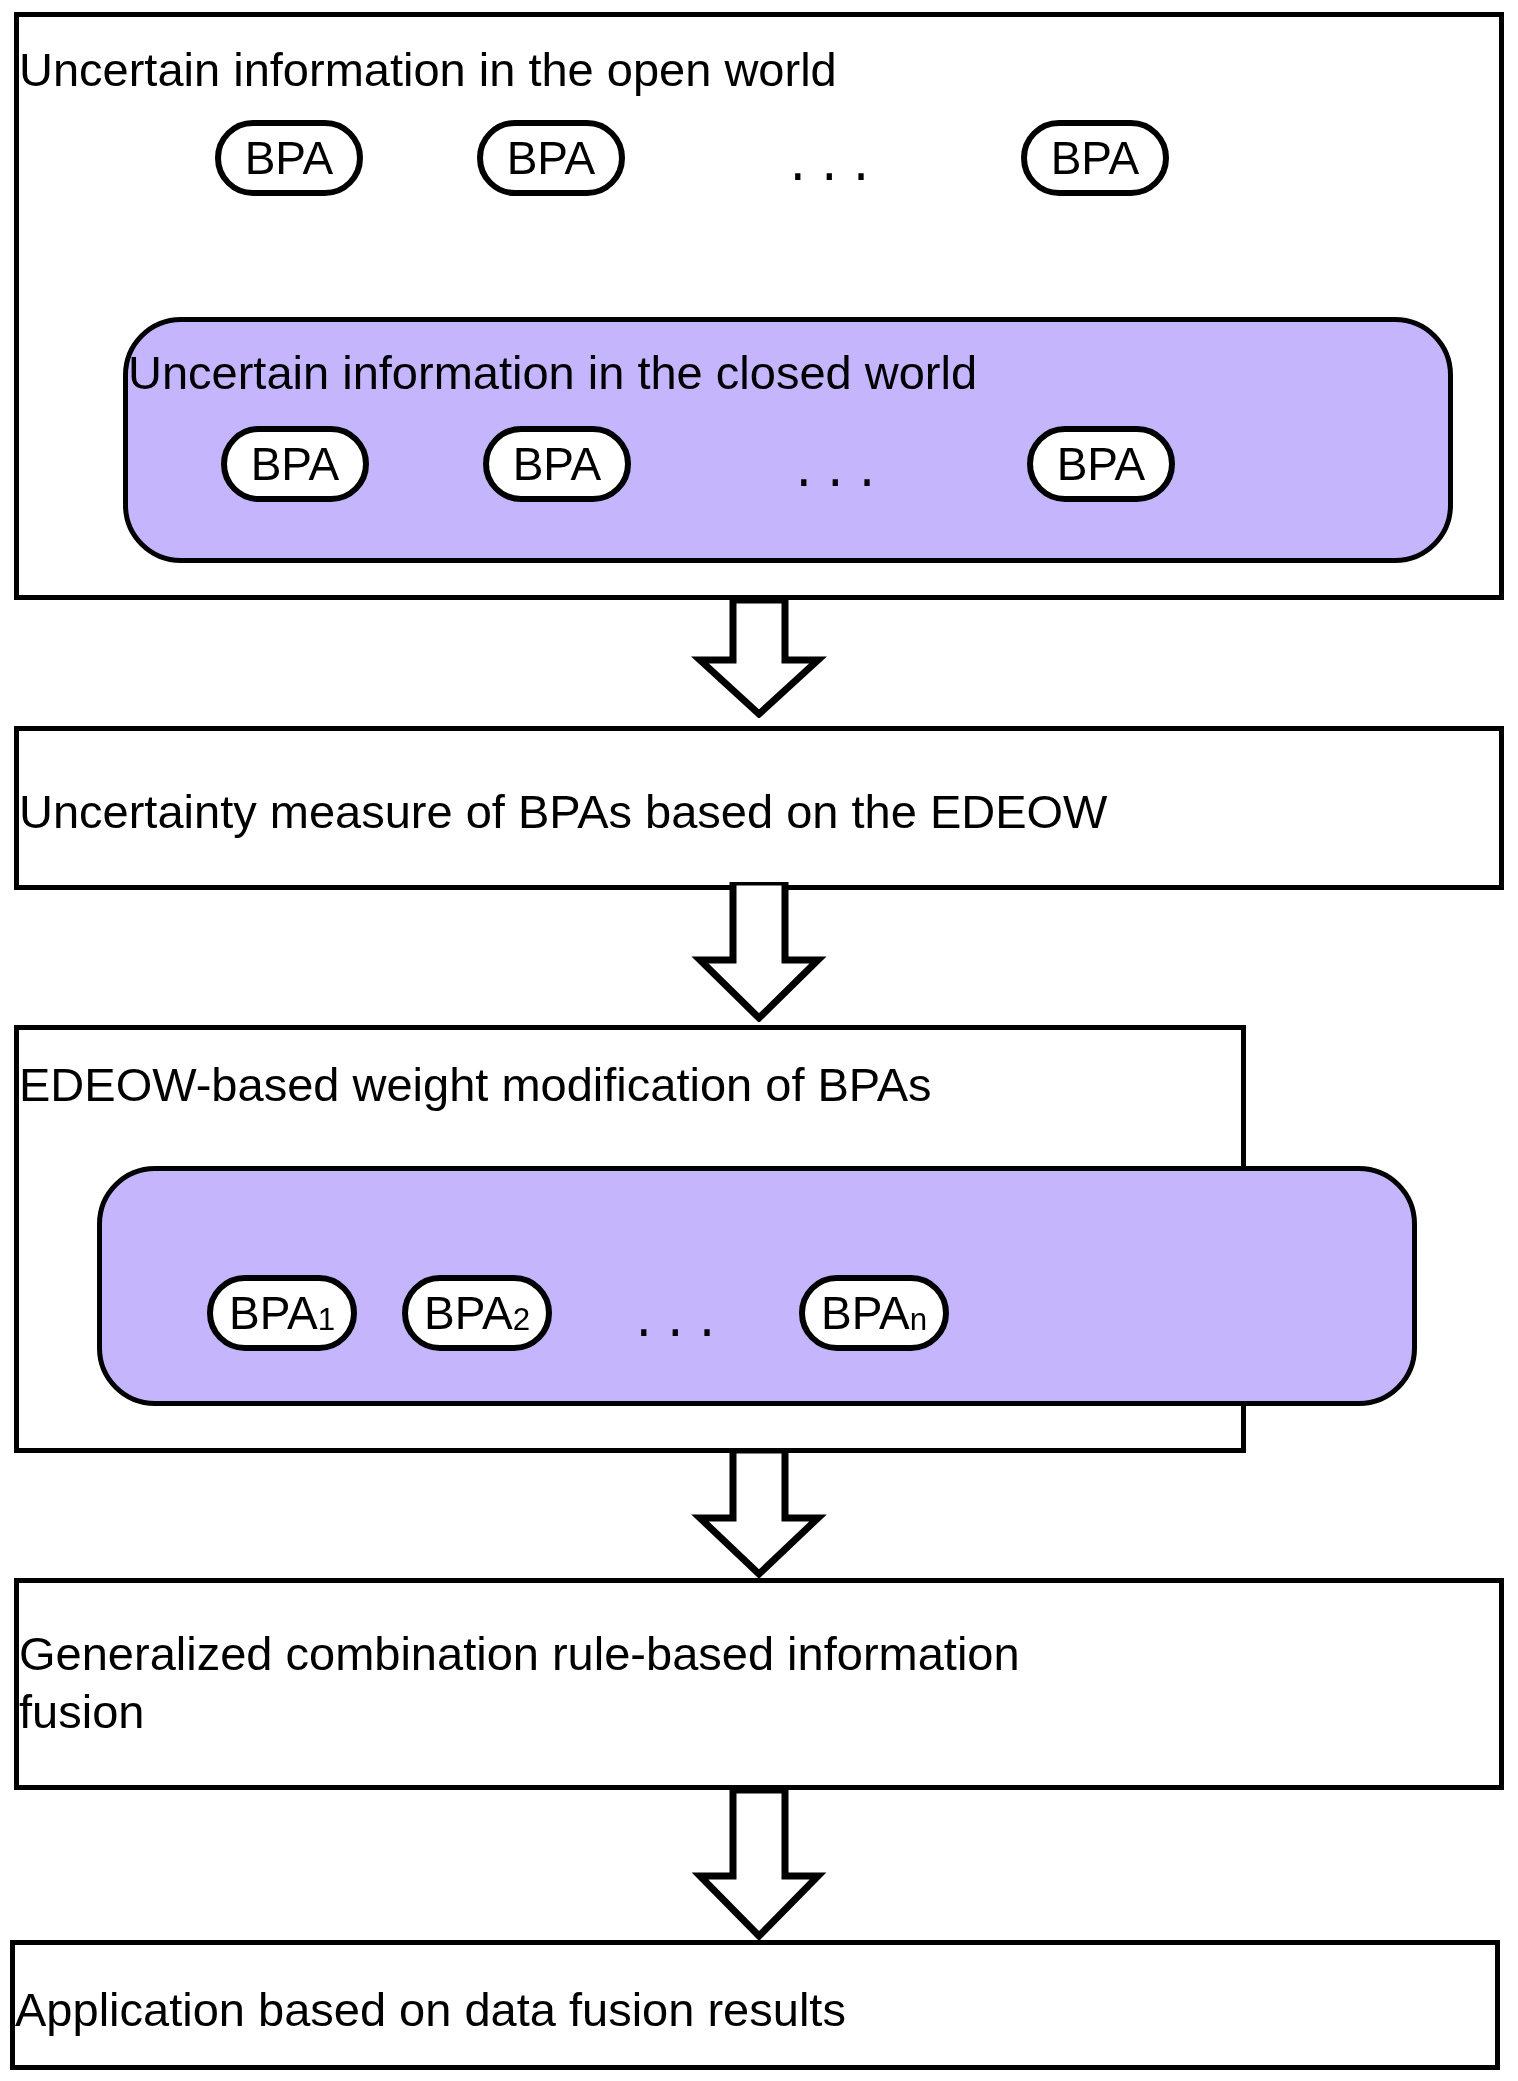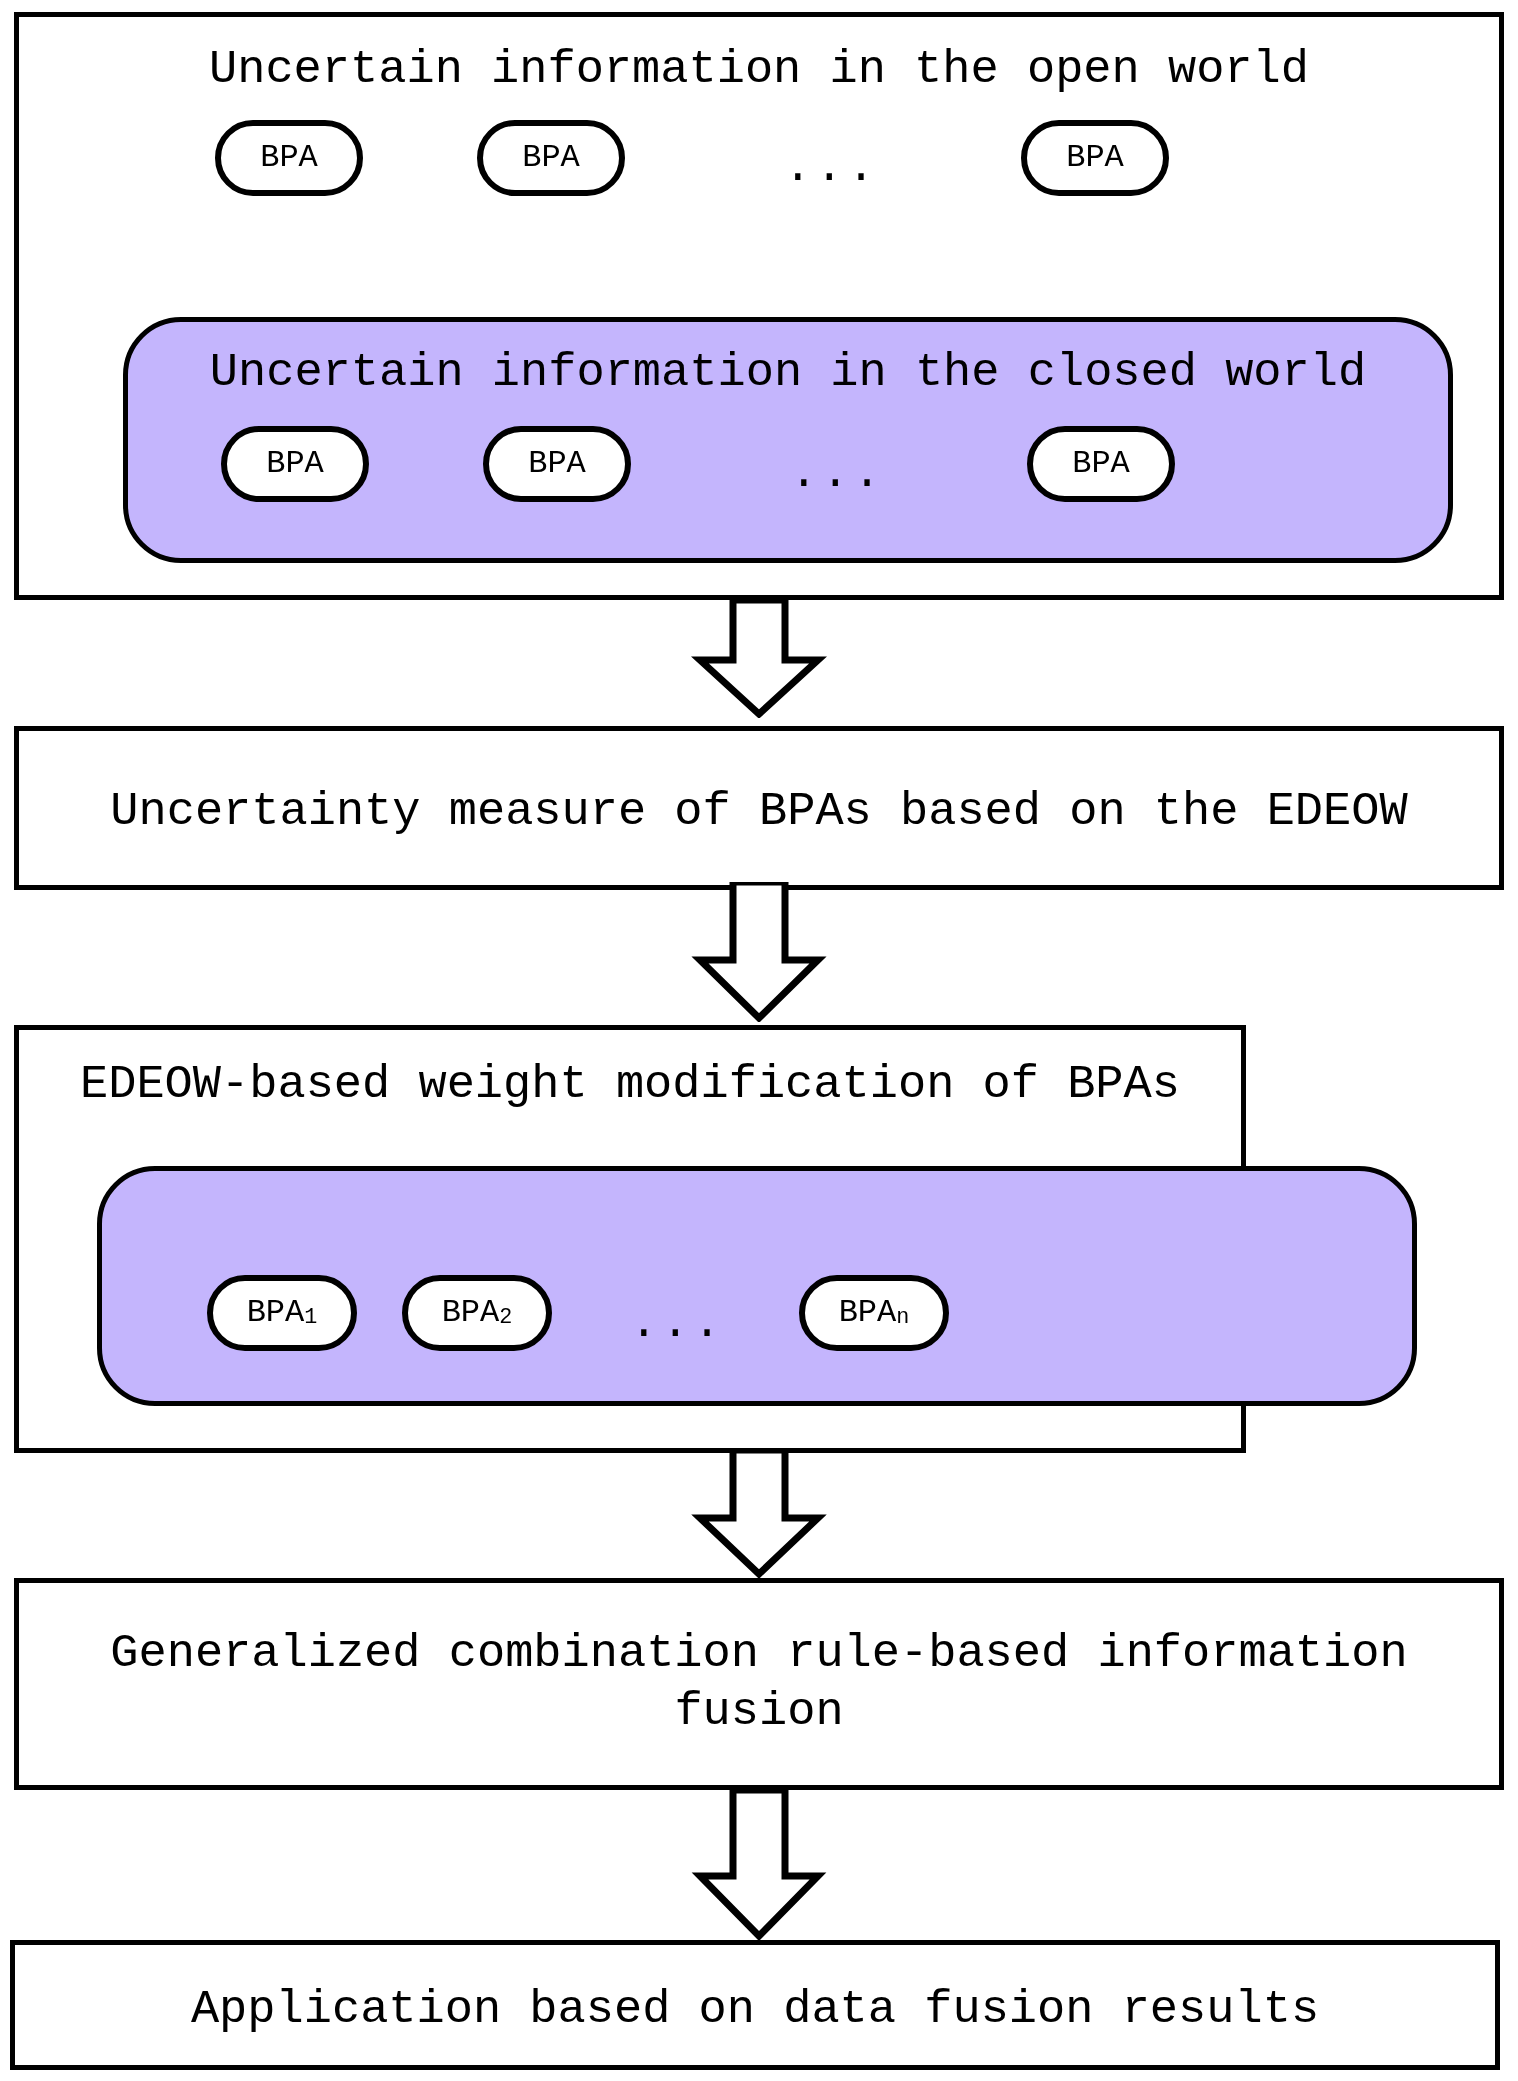--- a/index.html
+++ b/index.html
@@ -32,41 +32,40 @@
     border: 5px solid #000000;
     border-radius: 58px;
     background: #c4b5fd;
   }
 
   
   .box-title {
     position: absolute;
     left: 0;
     right: 0;
-    text-align: center;
     font-size: 47px;
     line-height: 58px;
     letter-spacing: 0px;
     white-space: pre-line;
-    font-family: Liberation Mono, monospace;
+    font-family: Liberation Sans, sans-serif;
   }
 
   
   .pill {
     position: absolute;
     box-sizing: border-box;
     border: 6px solid #000000;
     border-radius: 40px;
     background: #ffffff;
     display: flex;
     align-items: center;
     justify-content: center;
-    font-size: 32px;
+    font-size: 46px;
     line-height: 1;
-    font-family: Liberation Mono, monospace;
+    font-family: Liberation Sans, sans-serif;
   }
   .pill sub {
     font-size: 0.68em;
     vertical-align: baseline;
     position: relative;
     top: 0.22em;
     line-height: 1;
   }
 
   .dots {

